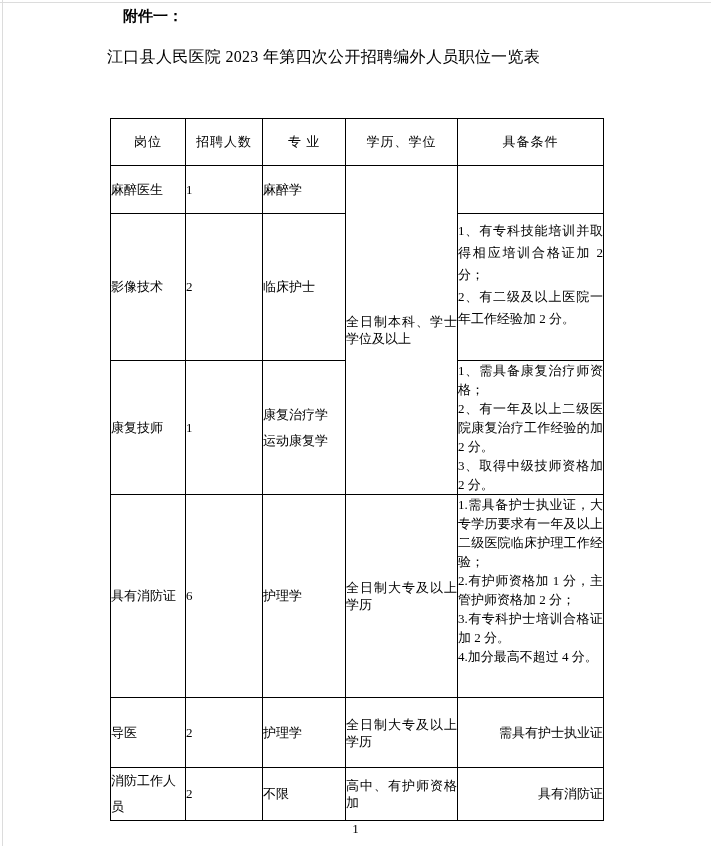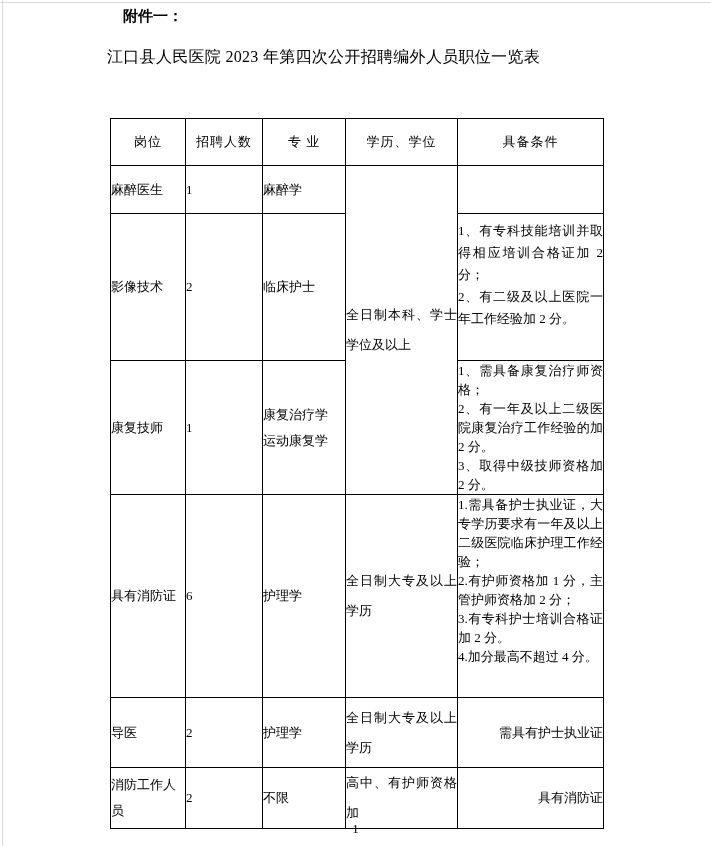--- a/index.html
+++ b/index.html
@@ -17,21 +17,21 @@
     border-collapse:collapse;table-layout:fixed;
   }
   table.jobs th, table.jobs td{
     border:1px solid #000;padding:0;font-size:13px;font-weight:normal;
     overflow:hidden;
   }
   th.hd{ text-align:center;vertical-align:middle;letter-spacing:1px; }
   td.cc{ text-align:left;vertical-align:middle;line-height:26px;white-space:pre-line; }
   td.edu{
     text-align:justify;vertical-align:middle;padding:0 10px 0 8px;
-    font-size:14px;line-height:30px;
+    font-size:14px;line-height:17px;
   }
   td.cond{
     text-align:justify;vertical-align:top;padding:4px 5px 0 5px;
     font-size:13px;line-height:19px;white-space:pre-line;word-break:break-all;
   }
   td.cond.lh22{ line-height:22px;padding-top:6px; }
   td.cond-simple{
     text-align:right;vertical-align:middle;padding:0 5px;font-size:13px;
   }
   tr.rh0{height:47px} tr.rh1{height:48px} tr.rh2{height:147px}

